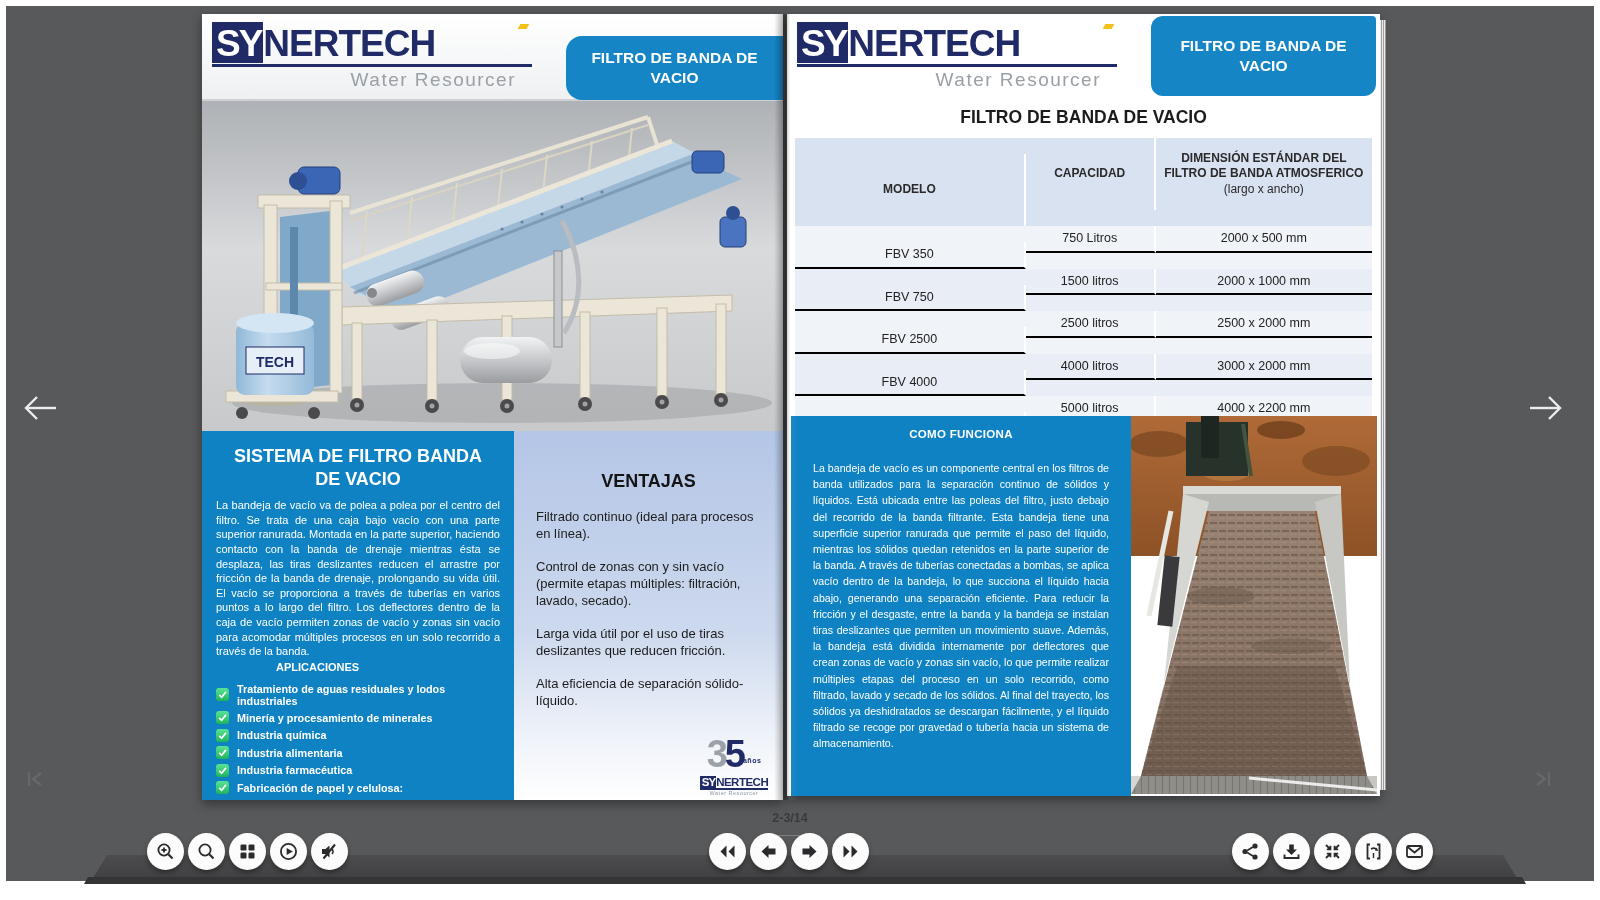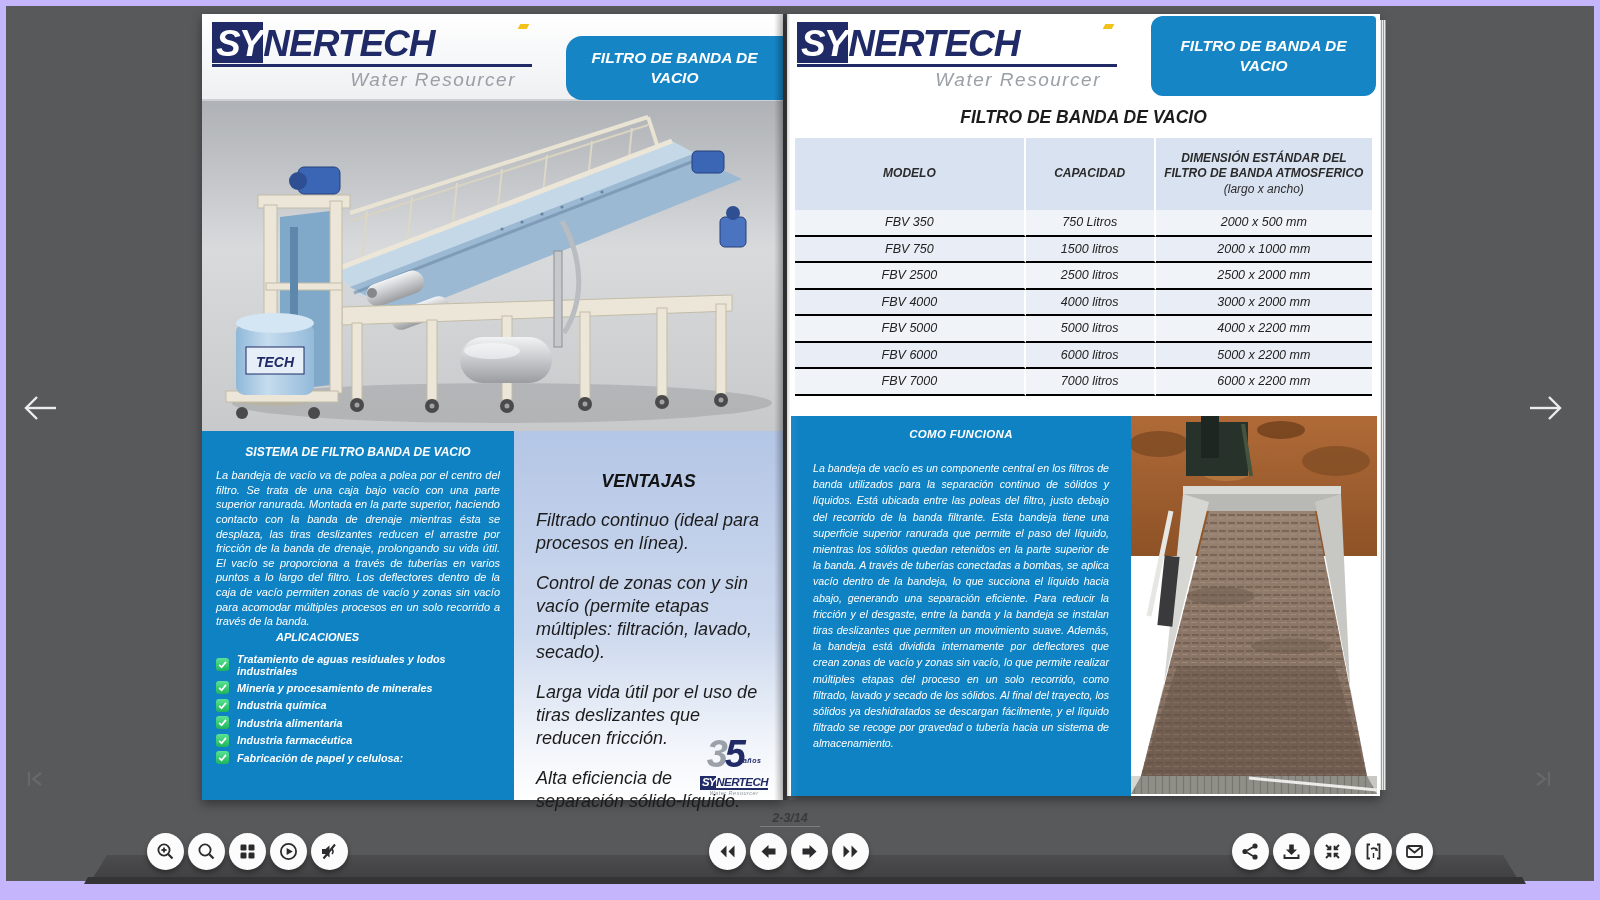--- a/index.html
+++ b/index.html
@@ -1,17 +1,17 @@
 <!DOCTYPE html>
 <html><head>
 <meta charset="utf-8">
 <style>
   html,body{margin:0;padding:0;width:1600px;height:900px;overflow:hidden;background:#000;
     font-family:"Liberation Sans", sans-serif;}
-  .wrapper{position:relative;width:1600px;height:900px;background:#c4b5fd;font-style:italic;}
+  .wrapper{position:relative;width:1600px;height:900px;background:#ffffff;}
   .stage{position:absolute;left:6px;top:6px;width:1588px;height:875px;background:#58595b;}
 
   
   .page{position:absolute;background:#fff;box-shadow:0 4px 10px rgba(0,0,0,.4);}
   .left-page{left:196px;top:8px;width:581px;height:786px;}
   .right-page{left:781px;top:8px;width:593px;height:782px;}
   .spine{position:absolute;left:768px;top:8px;width:26px;height:786px;pointer-events:none;
     background:linear-gradient(to right,rgba(0,0,0,0),rgba(0,0,0,.30) 42%,rgba(0,0,0,.10) 55%,rgba(255,255,255,.05) 62%,rgba(0,0,0,0));z-index:5;}
   .page-stack{position:absolute;left:1374px;top:14px;width:6px;height:770px;
     background:repeating-linear-gradient(to right,#ececec 0 1px,#9c9c9e 1px 2px);}
@@ -32,53 +32,53 @@
     text-align:center;display:flex;align-items:center;justify-content:center;line-height:1.3;}
   .left-page .badge{right:0;top:22px;width:217px;height:64px;border-radius:16px 0 0 16px;padding:0 10px;box-sizing:border-box;}
   .right-page .badge{right:4px;top:2px;width:225px;height:80px;border-radius:12px 4px 12px 12px;padding:0 14px;box-sizing:border-box;}
 
   
   .machine{position:absolute;left:0;top:87px;width:581px;height:330px;}
 
   
   .system-panel{position:absolute;left:0;top:417px;width:312px;height:369px;background:#0f82c4;
     color:#fff;box-sizing:border-box;padding:10px 14px;}
-  .system-title{font-weight:bold;font-size:12px;text-align:center;line-height:1.25;margin:4px 8px 8px;}
+  .system-title{font-weight:bold;font-size:18px;text-align:center;line-height:1.25;margin:4px 8px 8px;}
   .system-body{font-size:11px;line-height:1.33;text-align:justify;}
   .apps-title{font-weight:bold;font-size:11px;margin:2px 0 10px 60px;}
   .app-item{display:flex;align-items:center;gap:8px;margin:4.5px 0;}
   .app-check{width:13px;height:13px;border-radius:3px;flex:0 0 13px;
     background:linear-gradient(#5ae395,#1db45b);display:flex;align-items:center;justify-content:center;}
   .app-label{font-size:10.8px;font-weight:600;}
 
   .adv-panel{position:absolute;left:312px;top:417px;width:269px;height:369px;box-sizing:border-box;
     background:linear-gradient(#b4c6e6,#cdd9ee 55%,#eef2f9 82%,#ffffff);}
   .adv-title{font-weight:bold;font-size:18px;color:#141414;text-align:center;margin-top:40px;}
-  .adv-item{font-size:18px;color:#1c1c1c;line-height:1.28;margin:17px 20px 0 22px;}
+  .adv-item{font-size:13px;color:#1c1c1c;line-height:1.28;margin:17px 20px 0 22px;}
 
   .anniv{position:absolute;right:6px;bottom:4px;width:86px;text-align:center;}
   .anniv-num{font-weight:800;font-size:38px;line-height:.9;letter-spacing:-3px;}
   .anniv-d1{color:#9ba1a8;}
   .anniv-d2{color:#1f2a67;}
   .anniv-label{font-size:7px;color:#1f2a67;vertical-align:4px;letter-spacing:.5px;}
   .anniv-logo{display:inline-flex;align-items:flex-end;border-bottom:2px solid #1f2a67;margin-top:1px;}
   .anniv-sy{background:#1f2a67;color:#fff;font-weight:bold;font-size:11.5px;padding:1px 1px 0 2px;letter-spacing:-1px;line-height:1;}
   .anniv-rest{color:#1f2a67;font-weight:bold;font-size:11.5px;letter-spacing:-.5px;line-height:1;}
   .anniv-tag{font-size:5.5px;color:#8d949b;letter-spacing:.5px;}
 
   
   .table-title{position:absolute;left:0;top:84px;width:100%;height:38px;display:flex;align-items:center;
     justify-content:center;font-weight:bold;font-size:17.5px;color:#1b1b1b;background:#fff;}
   .spec-table{position:absolute;left:8px;top:124px;width:577px;}
   .t-row{display:flex;}
   .t-head{background:#d9e2f0;}
   .t-cell{box-sizing:border-box;display:flex;flex-direction:column;align-items:center;justify-content:center;
     text-align:center;border-right:2px solid #fff;}
   .t-cell:last-child{border-right:none;}
-  .c1{width:40%;}.c2{width:22.5%;}.c3{width:37.5%;}
+  .c1{width:40%;margin-top:16px;}.c2{width:22.5%;}.c3{width:37.5%;}
   .t-head .t-cell{height:72px;font-weight:bold;font-size:12px;color:#2a2a2a;line-height:1.3;padding:12px 6px;}
   .t-sub{font-weight:normal;}
   .t-data .t-cell{height:26.5px;font-size:12.5px;color:#222;border-bottom:2px solid #000000;}
   .t-data:nth-child(odd){background:#e9edf5;}
   .t-data:nth-child(even){background:#f0f4f9;}
 
   
   .how-panel{position:absolute;left:4px;top:402px;width:340px;height:380px;background:#0f82c4;
     color:#fff;box-sizing:border-box;padding:4px 22px;}
   .how-title{font-weight:bold;font-size:11.5px;text-align:center;margin:8px 0 20px;letter-spacing:.3px;}
@@ -93,21 +93,21 @@
   .skip-first{left:16px;top:760px;}
   .skip-last{left:1524px;top:760px;}
 
   .platform{position:absolute;left:85px;top:849px;width:1428px;height:26px;
     background:linear-gradient(#4c4c4e,#3f3f41);
     clip-path:polygon(16px 0,calc(100% - 16px) 0,100% 100%,0 100%);}
   .platform-lip{position:absolute;left:78px;top:871px;width:1442px;height:7px;background:#343436;
     clip-path:polygon(4px 0,calc(100% - 4px) 0,100% 100%,0 100%);}
 
   .page-indicator{position:absolute;left:736px;top:802px;width:96px;text-align:center;z-index:6;}
-  .page-indicator span{color:#3a3a3c;font-size:12.5px;font-weight:bold;border-bottom:1px solid #7e7e80;padding:0 12px 1px;}
+  .page-indicator span{color:#3a3a3c;font-size:12.5px;font-weight:bold;border-bottom:1px solid #7e7e80;padding:0 12px 10px;}
 
   .tb{position:absolute;top:827px;width:37px;height:37px;border-radius:50%;background:#fcfcfc;
     box-shadow:0 3px 5px rgba(0,0,0,.35);display:flex;align-items:center;justify-content:center;cursor:pointer;z-index:6;}
   .tb svg{display:block;}
 </style>
 </head>
 <body>
 
 <div class="wrapper">
 <div class="stage">

